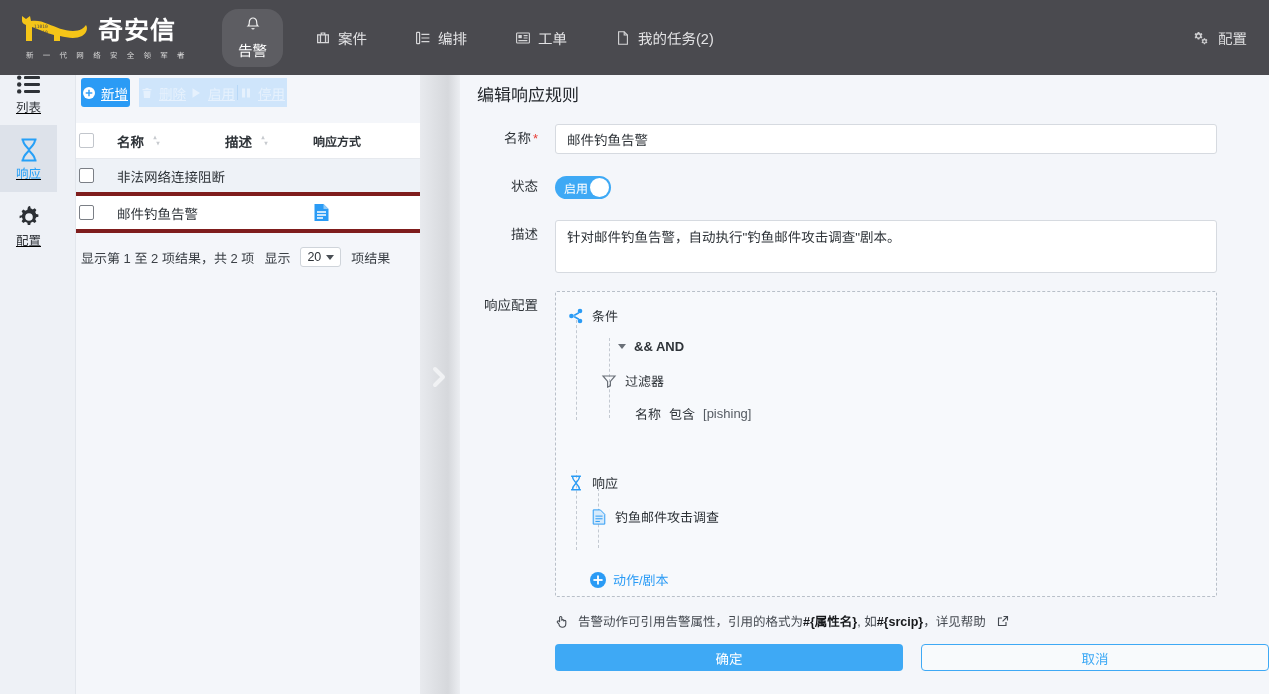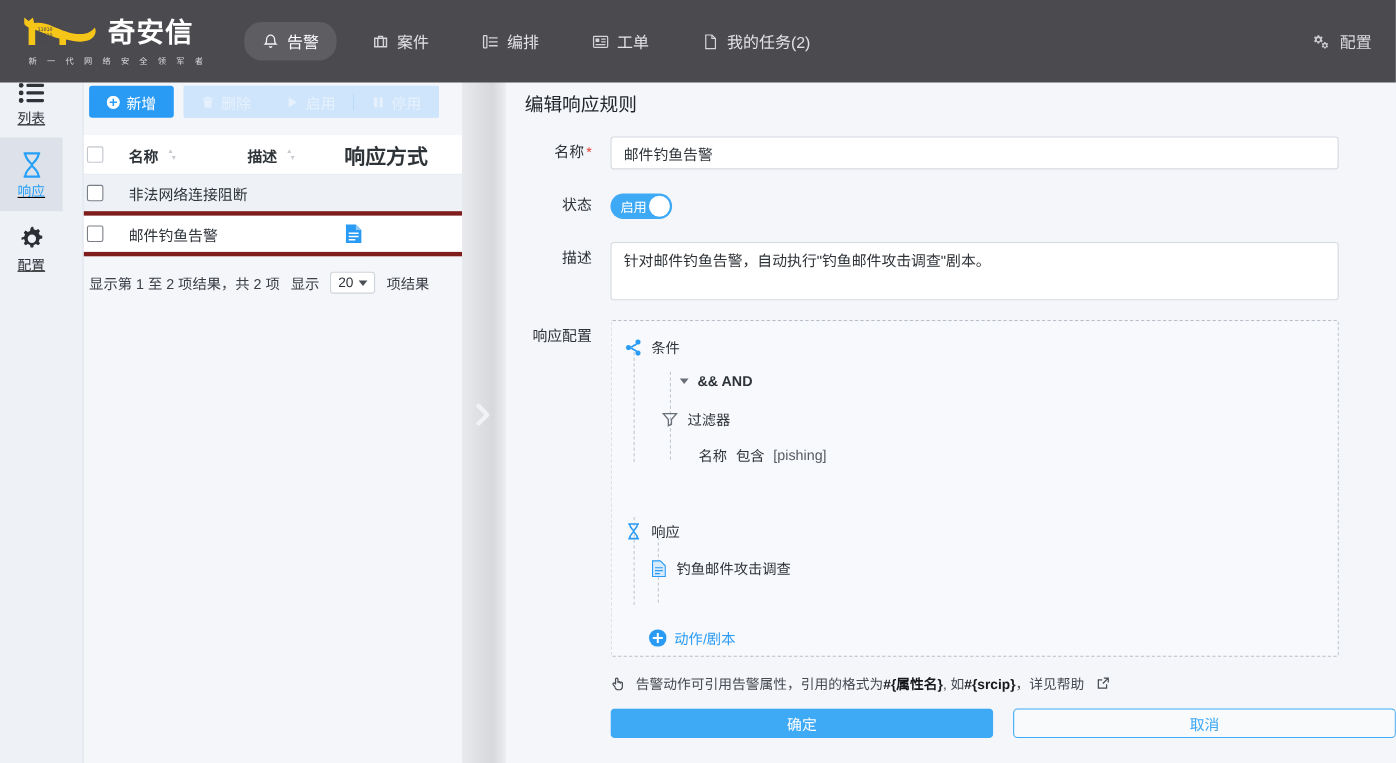--- a/index.html
+++ b/index.html
@@ -35,21 +35,21 @@
     color: #dcdcdc; font-size: 7.5px; letter-spacing: 3.6px;
     margin-top: 4px; margin-left: 8px; white-space: nowrap;
   }
   .nav { display: flex; align-items: center; height: 59px; gap: 2px; }
   .nav-item {
     display: flex; align-items: center; gap: 7px;
     padding: 7px 16px; border-radius: 16px;
     color: #e2e2e4; font-size: 14.5px; white-space: nowrap;
     cursor: pointer; margin-left: 14px;
   }
-  .nav-item.active { background: #5d5d62; color: #ffffff; }
+  .nav-item.active { background: #5d5d62; color: #ffffff; flex-direction: column; }
   .nav-ico { display: inline-flex; width: 16px; height: 16px; opacity: .92; }
   .nav-ico svg { width: 100%; height: 100%; display: block; }
   .topbar-right {
     margin-left: auto; display: flex; align-items: center;
     padding-right: 22px;
   }
   .cfg-item {
     display: flex; align-items: center; gap: 9px;
     color: #dadadc; font-size: 14.5px; cursor: pointer;
   }
@@ -69,23 +69,24 @@
   .rail-label { font-size: 12.5px; margin-top: 3px; line-height: 1.3; }
 
   
   .listpanel {
     position: absolute; top: 59px; left: 57px; width: 363px; bottom: 0;
     background: #f4f6fa; overflow: hidden;
   }
   .toolbar { display: flex; padding: 19px 0 0 24px; }
   .tb-btn {
     display: flex; align-items: center; gap: 6px;
-    height: 29px; padding: 0 16px; font-size: 13.5px;
+    height: 29px; padding: 0 2px; font-size: 13.5px;
     border: none; cursor: pointer; white-space: nowrap;
     border-radius: 3px 0 0 3px;
+    text-decoration: underline;
   }
   .tb-primary { background: #2a9bf5; color: #fff; border-radius: 3px; }
   .tb-dis { background: #cfe5fb; color: #e6f1fd; cursor: default; border-radius: 0; }
   .tb-group {
     display: flex; background: #cfe5fb; border-radius: 3px; margin-left: 9px;
   }
   .tb-sep { width: 1px; background: #b8d8f7; margin: 7px 0; }
   .tb-ico { width: 12px; height: 12px; display: inline-flex; }
   .tb-ico svg { width: 100%; height: 100%; }
 
@@ -93,21 +94,21 @@
   .trow {
     display: flex; align-items: center; height: 37px;
     border-bottom: 4px solid #7f1d1d; padding: 0 0 0 22px;
   }
   .thead { height: 36px; font-weight: bold; font-size: 13.5px; color: #22262b;
            border-bottom: 1px solid #e6e9ee; background: #fff; }
   .trow.alt { background: #eef2f7; }
   .c-check { width: 38px; display: flex; align-items: center; }
   .c-name  { width: 108px; display: flex; align-items: center; gap: 7px; font-size: 13.5px; color: #2e3338; }
   .c-desc  { width: 88px; display: flex; align-items: center; gap: 7px; font-size: 13.5px; color: #2e3338; }
-  .c-resp  { flex: 1; display: flex; align-items: flex-end; font-size: 19px; color: #2e3338; }
+  .c-resp  { flex: 1; display: flex; align-items: flex-end; font-size: 12px; color: #2e3338; }
   .chk {
     width: 15px; height: 15px; border: 1px solid #7b7f86; border-radius: 2px;
     background: #fff; cursor: pointer; display: block;
   }
   .thead .chk { border-color: #c2c6cc; }
   .sort-ico { display: inline-flex; width: 11px; height: 13px; opacity: .55; }
   .sort-ico svg { width: 100%; height: 100%; }
   .doc-blue { width: 17px; height: 19px; display: inline-flex; }
   .doc-blue svg { width: 100%; height: 100%; }
 

